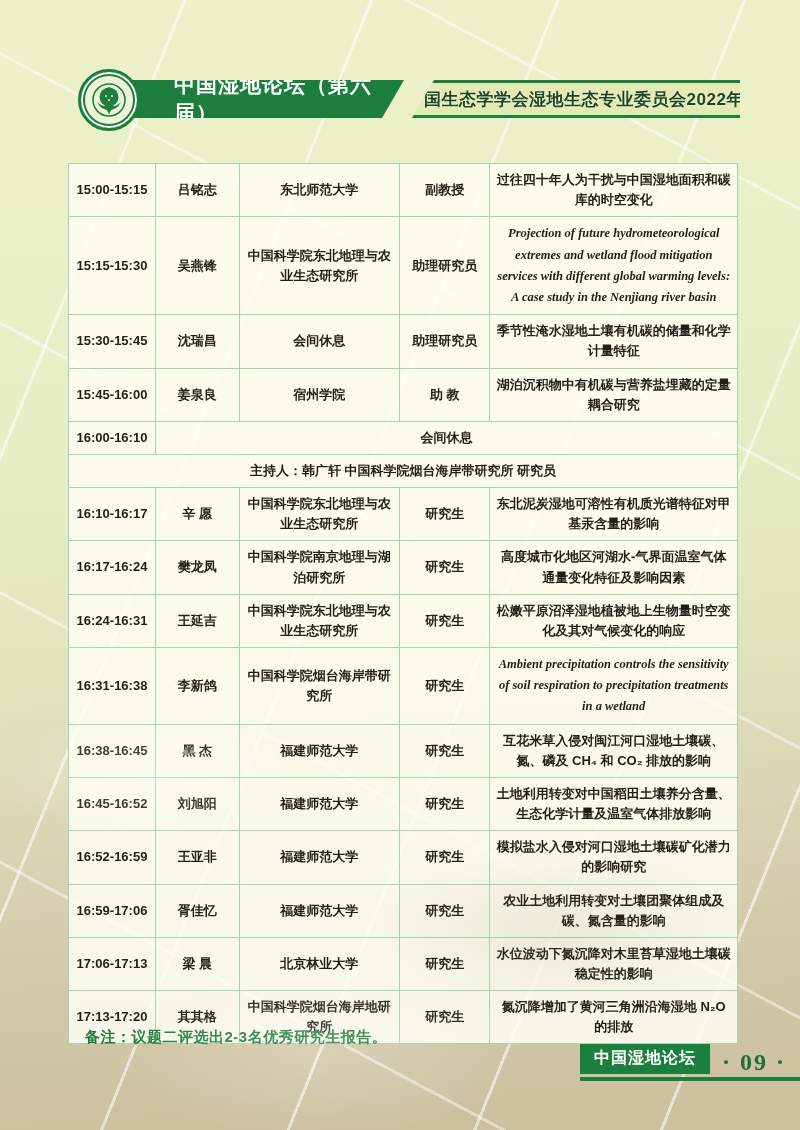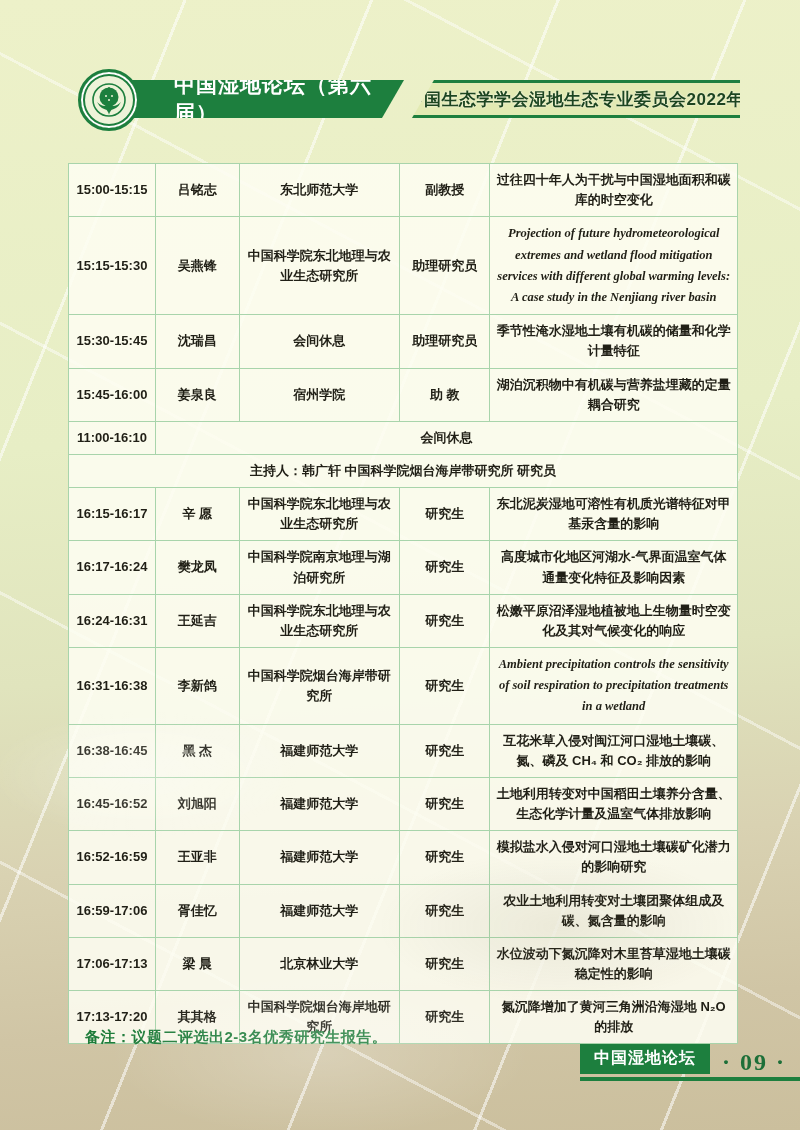--- a/index.html
+++ b/index.html
@@ -134,28 +134,28 @@
           <td class="topic">季节性淹水湿地土壤有机碳的储量和化学计量特征</td>
         </tr>
         <tr>
           <td class="time">15:45-16:00</td>
           <td class="name">姜泉良</td>
           <td class="affiliation">宿州学院</td>
           <td class="title">助 教</td>
           <td class="topic">湖泊沉积物中有机碳与营养盐埋藏的定量耦合研究</td>
         </tr>
         <tr>
-          <td class="time">11:00-16:10</td>
+          <td class="time">16:00-16:10</td>
           <td colspan="4" class="break">会间休息</td>
         </tr>
         <tr>
           <td colspan="5" class="chair">主持人：韩广轩  中国科学院烟台海岸带研究所 研究员</td>
         </tr>
         <tr>
-          <td class="time">16:15-16:17</td>
+          <td class="time">16:10-16:17</td>
           <td class="name">辛 愿</td>
           <td class="affiliation">中国科学院东北地理与农业生态研究所</td>
           <td class="title">研究生</td>
           <td class="topic">东北泥炭湿地可溶性有机质光谱特征对甲基汞含量的影响</td>
         </tr>
         <tr>
           <td class="time">16:17-16:24</td>
           <td class="name">樊龙凤</td>
           <td class="affiliation">中国科学院南京地理与湖泊研究所</td>
           <td class="title">研究生</td>

